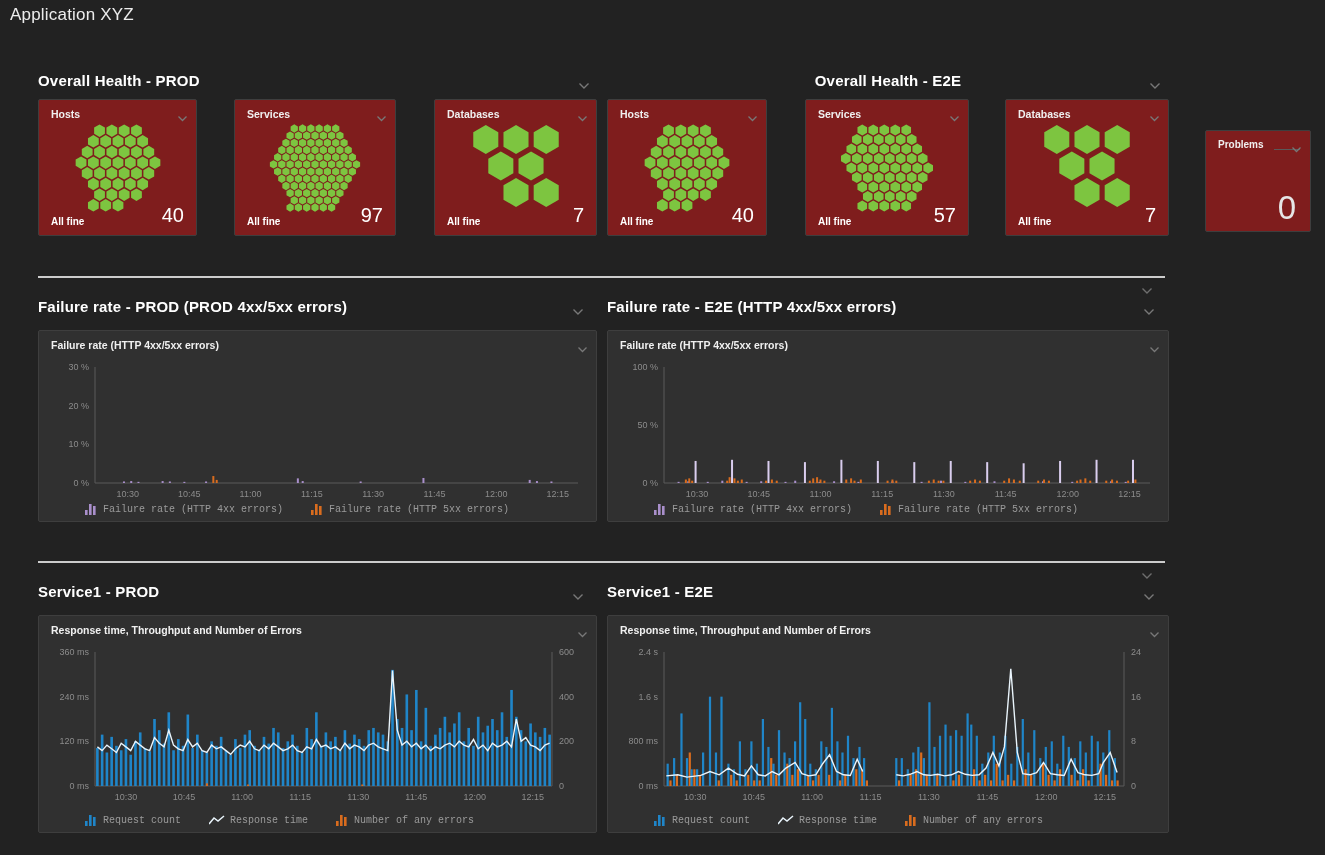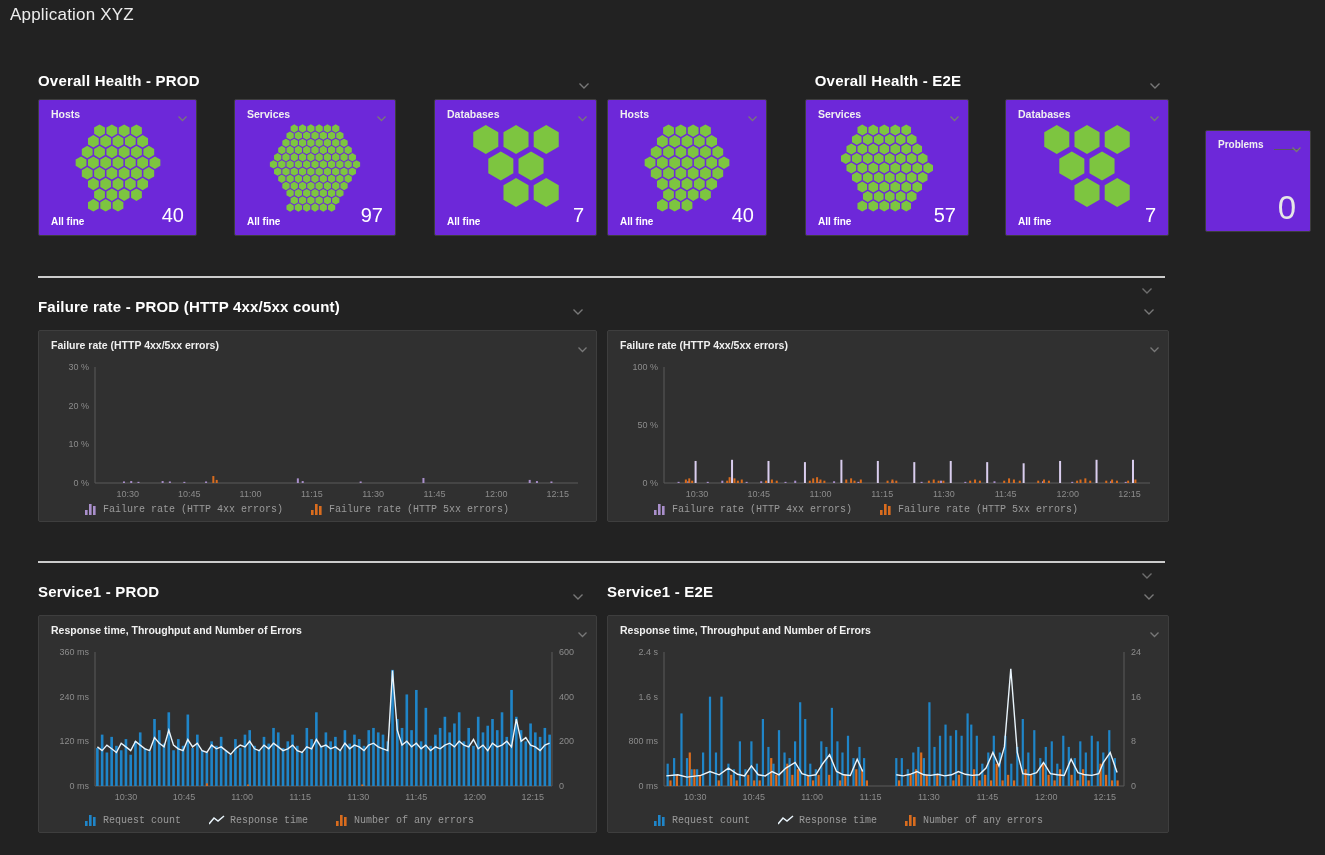--- a/index.html
+++ b/index.html
@@ -1,21 +1,21 @@
 <!DOCTYPE html>
 <html><head>
 <meta charset="utf-8">
 <style>
   html,body{margin:0;padding:0;background:#222222;font-family:"Liberation Sans",sans-serif;}
   .page{position:relative;width:1325px;height:855px;overflow:hidden;background:#222222;}
   .page-title{position:absolute;left:10px;top:5px;font-size:17px;color:#ececec;font-weight:400;letter-spacing:.2px;text-align:center;}
   .sec-h{position:absolute;height:20px;}
   .sec-title{font-size:15px;font-weight:700;color:#ffffff;letter-spacing:.2px;}
   .sec-chev{position:absolute;top:4px;}
-  .tile{position:absolute;background:#6d28d9;border:1px solid #3e3e3e;border-radius:2px;box-sizing:border-box;}
+  .tile{position:absolute;background:#7f1d1d;border:1px solid #3e3e3e;border-radius:2px;box-sizing:border-box;}
   .chart-tile{background:#303030;}
   .tile-head{position:relative;height:24px;}
   .tile-title{position:absolute;left:12px;top:8px;font-size:10.5px;font-weight:700;color:#f0f0f0;}
   .tile-chev{position:absolute;right:8px;top:8px;}
   .honeycomb{position:absolute;left:50%;top:24px;transform:translateX(-50%);}
   .tile-foot{position:absolute;left:12px;right:12px;bottom:8px;display:flex;justify-content:space-between;align-items:flex-end;}
   .status-label{font-size:10px;font-weight:700;color:#ffffff;text-align:right;}
   .tile-count{font-size:20px;font-weight:400;color:#ffffff;margin-left:20px;}
   .problems-count{position:absolute;right:14px;bottom:4px;font-size:33px;font-weight:300;color:#e6e6e6;}
   .problems-rule{position:absolute;left:68px;top:18px;width:26px;height:1px;background:#5a5a5a;}
@@ -387,26 +387,27 @@
     </div>
     <span class="problems-count">0</span>
   </div>
 
   <div class="divider" style="left:38px;top:276px;width:1127px;"></div>
   <span class="div-chev" style="left:1141px;top:281px;"><svg width="12" height="8">
         <polyline points="1.5,1.5 6,6 10.5,1.5" fill="none" stroke="#6e6e6e" stroke-width="1.4"></polyline>
       </svg></span>
 
   <div class="sec-h" style="left:38px;top:298px;width:560px;">
-    <span class="sec-title">Failure rate - PROD (HTTP 4xx/5xx count)</span>
+    <span class="sec-title">Failure rate - PROD (PROD 4xx/5xx errors)</span>
     <span class="sec-chev" style="right:14px;"><svg width="12" height="8">
           <polyline points="1.5,1.5 6,6 10.5,1.5" fill="none" stroke="#787878" stroke-width="1.4"></polyline>
         </svg></span>
   </div>
   <div class="sec-h" style="left:607px;top:298px;width:562px;">
+    <span class="sec-title">Failure rate - E2E (HTTP 4xx/5xx errors)</span>
     <span class="sec-chev" style="right:14px;"><svg width="12" height="8">
           <polyline points="1.5,1.5 6,6 10.5,1.5" fill="none" stroke="#787878" stroke-width="1.4"></polyline>
         </svg></span>
   </div>
 
   <div class="tile chart-tile" style="left:38px;top:330px;width:559px;height:192px;">
     <div class="tile-head">
         <span class="tile-title">Failure rate (HTTP 4xx/5xx errors)</span>
         <span class="tile-chev"><svg width="11" height="7">
             <polyline points="1.5,1.5 5.5,5.5 9.5,1.5" fill="none" stroke="#787878" stroke-width="1.3"></polyline>

